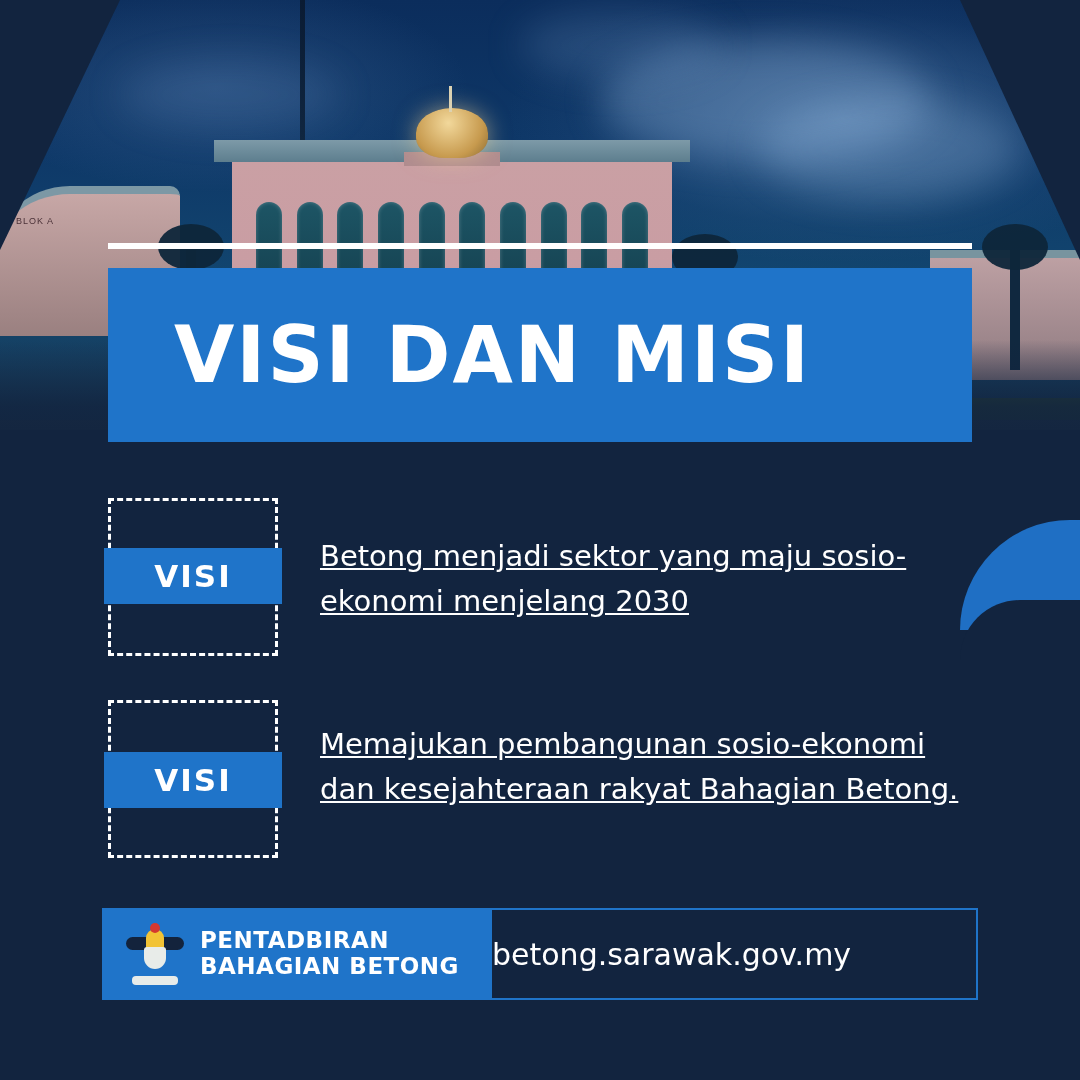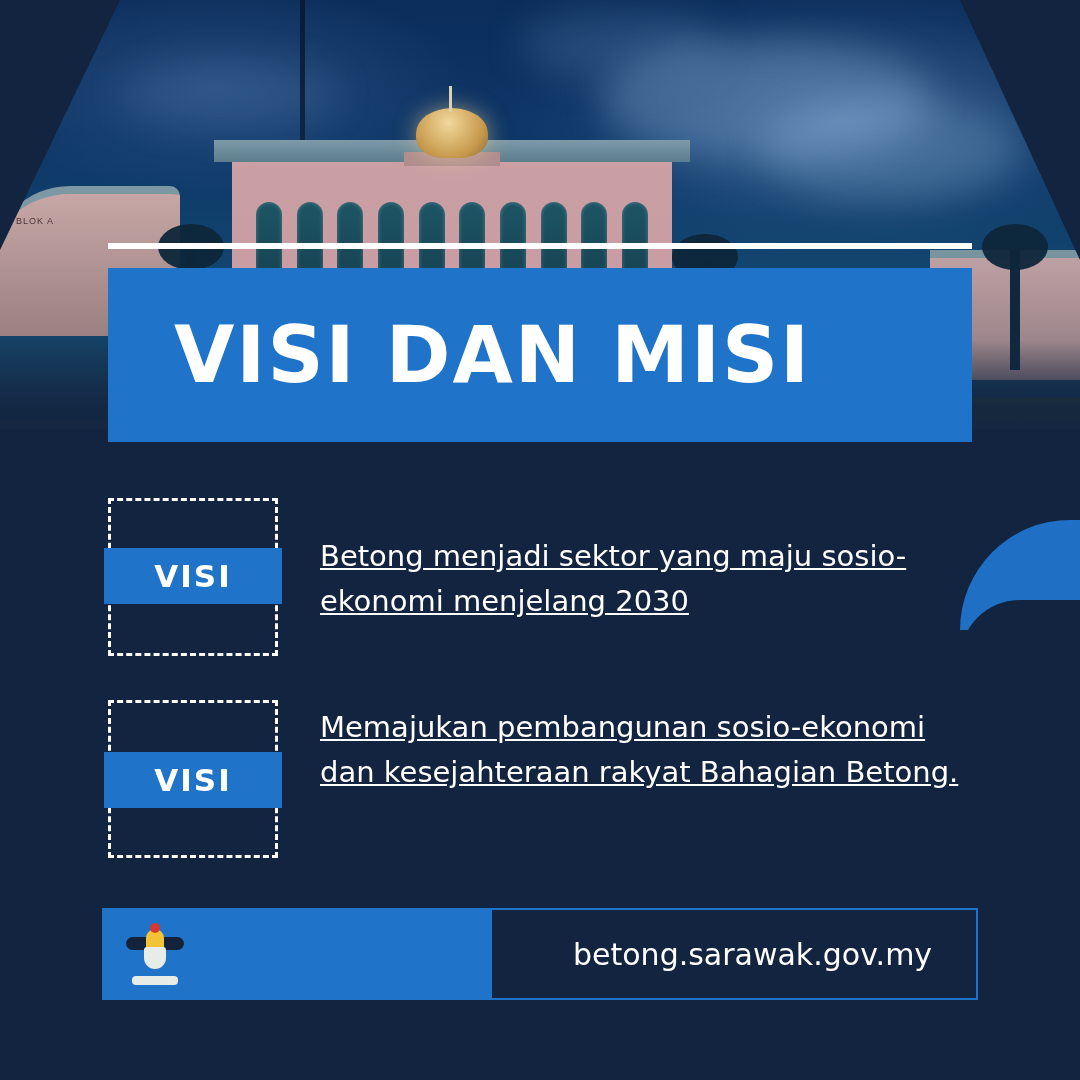--- a/index.html
+++ b/index.html
@@ -283,21 +283,21 @@
     position: absolute;
     left: 320px;
     width: 640px;
     color: #ffffff;
     font-size: 29px;
     line-height: 1.55;
     font-family: "DejaVu Sans", sans-serif;
     text-decoration: underline;
   }
   .row.visi .row-text { top: 36px; }
-  .row.misi .row-text { top: 5px; }
+  .row.misi .row-text { top: 22px; }
 
   
   .footer {
     position: absolute;
     left: 102px; top: 908px;
     width: 876px; height: 92px;
     display: flex;
     border: 2px solid #1f74c9;
   }
   .footer-left {
@@ -357,22 +357,20 @@
     font-size: 23px;
     line-height: 1.12;
     letter-spacing: 0.5px;
     font-family: "DejaVu Sans", sans-serif;
   }
   .footer-right {
     flex: 1;
     background: #12243f;
     display: flex;
     align-items: center;
-    padding-left: 44px;
-    margin-left: 37px;
   }
   .footer-url {
     color: #ffffff;
     font-size: 30px;
     font-family: "DejaVu Sans", sans-serif;
   }
 </style>
 </head>
 <body>
 
@@ -446,19 +444,23 @@
   <div class="footer">
     <div class="footer-left">
       <div class="crest">
         <span class="wing-l"></span>
         <span class="wing-r"></span>
         <span class="body"></span>
         <span class="head"></span>
         <span class="shield"></span>
         <span class="ribbon"></span>
       </div>
+      <div class="footer-org">
+        <div>PENTADBIRAN</div>
+        <div>BAHAGIAN BETONG</div>
+      </div>
     </div>
     <div class="footer-right">
       <div class="footer-url">betong.sarawak.gov.my</div>
     </div>
   </div>
 
 </div>
 
 </body></html>

